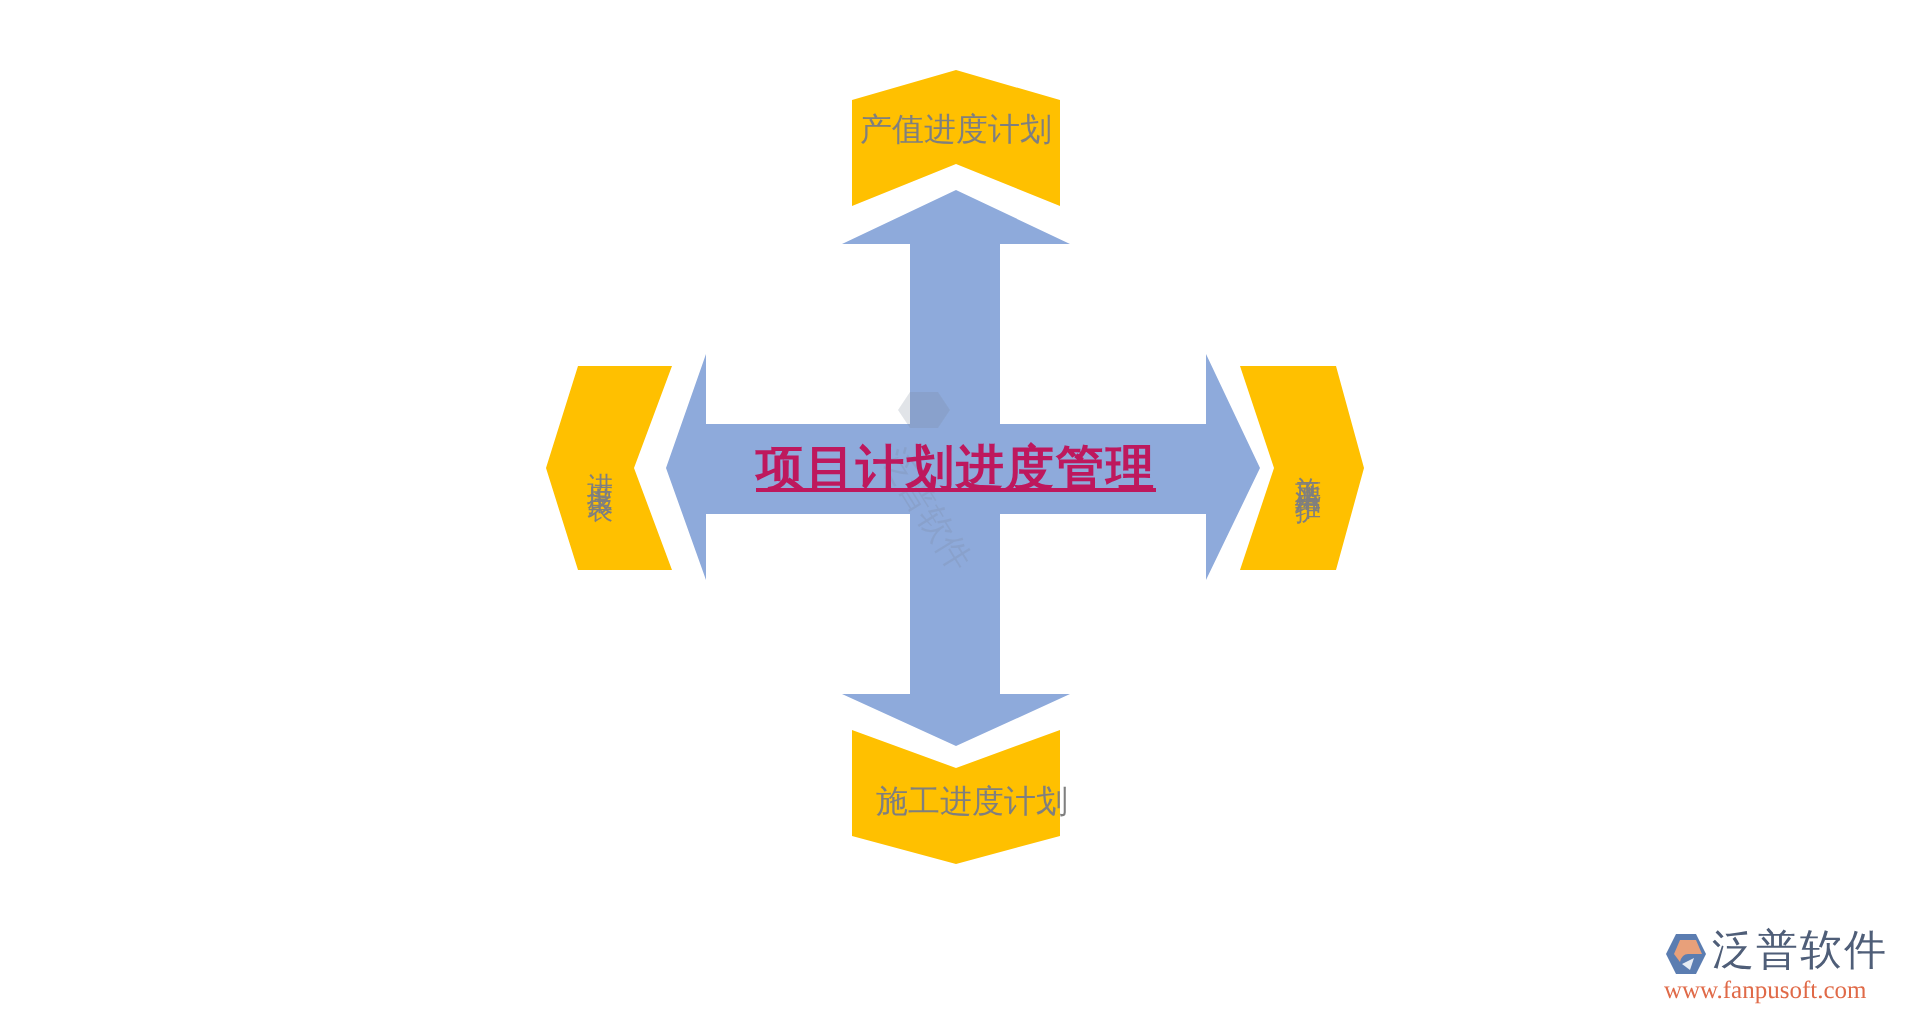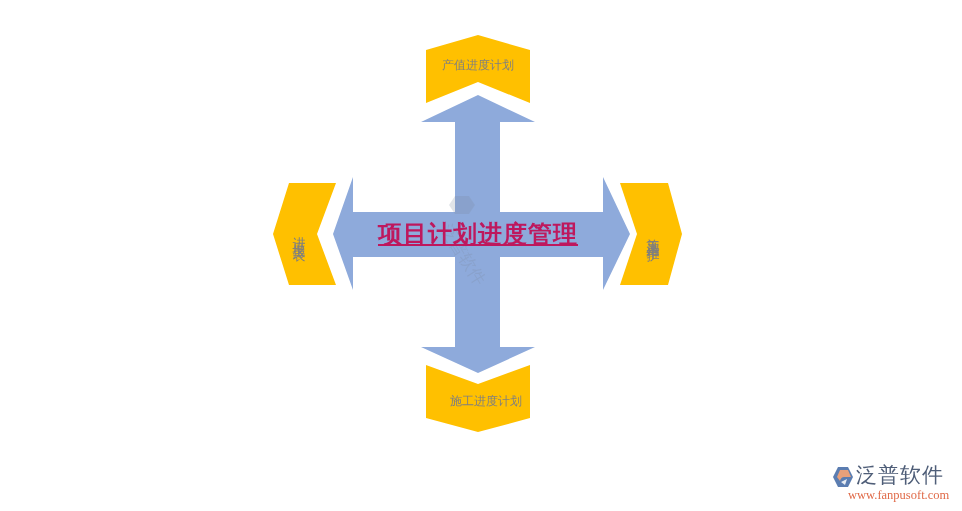--- a/index.html
+++ b/index.html
@@ -1,34 +1,34 @@
 <!DOCTYPE html>
 <html><head>
   <meta charset="utf-8">
   <style>
     html, body { margin: 0; padding: 0; background: #ffffff; }
     body { width: 962px; height: 511px; position: relative; overflow: hidden;
            font-family: "DejaVu Sans", "Liberation Sans", sans-serif; }
     #diagram { position: absolute; left: 0; top: 0; width: 962px; height: 511px; }
-    .label { position: absolute; color: #7f7f7f; font-size: 12px; white-space: nowrap; line-height: 1; }
+    .label { position: absolute; color: #7f7f7f; font-size: 16px; white-space: nowrap; line-height: 1; }
     .label-h { transform: translate(-50%, -50%); }
     .label-v { writing-mode: vertical-rl; text-orientation: upright; font-size: 13px;
                transform: translate(-50%, -50%); }
     #center-title { position: absolute; left: 478px; top: 234px; transform: translate(-50%, -50%);
                     color: #be185d; font-size: 24px; font-weight: bold; letter-spacing: 1px;
                     white-space: nowrap; line-height: 1; text-decoration: underline; }
     #watermark { position: absolute; left: 447px; top: 190px; width: 80px; height: 80px;
                  opacity: 0.22; pointer-events: none; }
     #watermark .wm-text { position: absolute; left: 8px; top: 30px; font-size: 17px; color: #7a8699;
                           transform: rotate(58deg); transform-origin: left top; white-space: nowrap; }
     #logo { position: absolute; left: 832px; top: 465px; width: 124px; height: 38px; }
     #logo .logo-icon { position: absolute; left: 0; top: 1px; width: 22px; height: 22px; }
     #logo .logo-name { position: absolute; left: 24px; top: -1px; font-size: 21px; color: #4f5e78;
                        letter-spacing: 1px; white-space: nowrap; line-height: 1.1; }
-    #logo .logo-url { position: absolute; left: 16px; top: 24px; font-family: "Liberation Serif", "DejaVu Serif", serif;
+    #logo .logo-url { position: absolute; left: 0; top: 24px; font-family: "Liberation Serif", "DejaVu Serif", serif;
                       font-size: 12.5px; color: #e06a48; white-space: nowrap; line-height: 1; text-align: center; }
   </style>
 </head>
 <body>
 
 <svg id="diagram" viewBox="0 0 962 511" width="962" height="511">
 
   <polygon fill="#8EAADB" points="478,95 535,122 500,122 500,212 603,212 603,177 630,234 603,290 603,257 500,257 500,347 535,347 478,373 421,347 455,347 455,257 353,257 353,290 333,234 353,177 353,212 455,212 455,122 421,122"></polygon>
 
   <polygon fill="#FFC000" points="478,35 530,50 530,103 478,82 426,103 426,50"></polygon>

